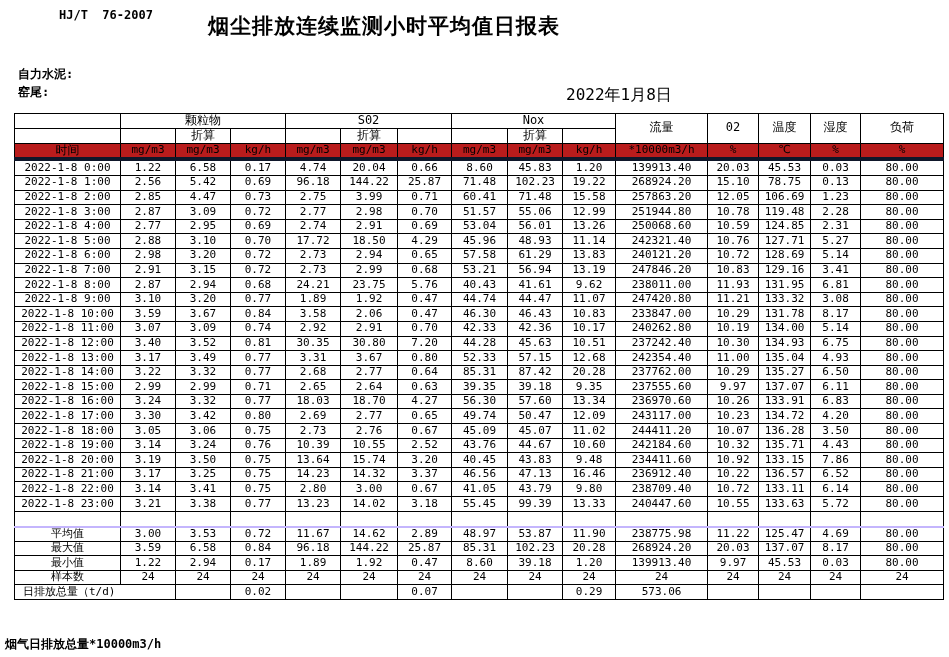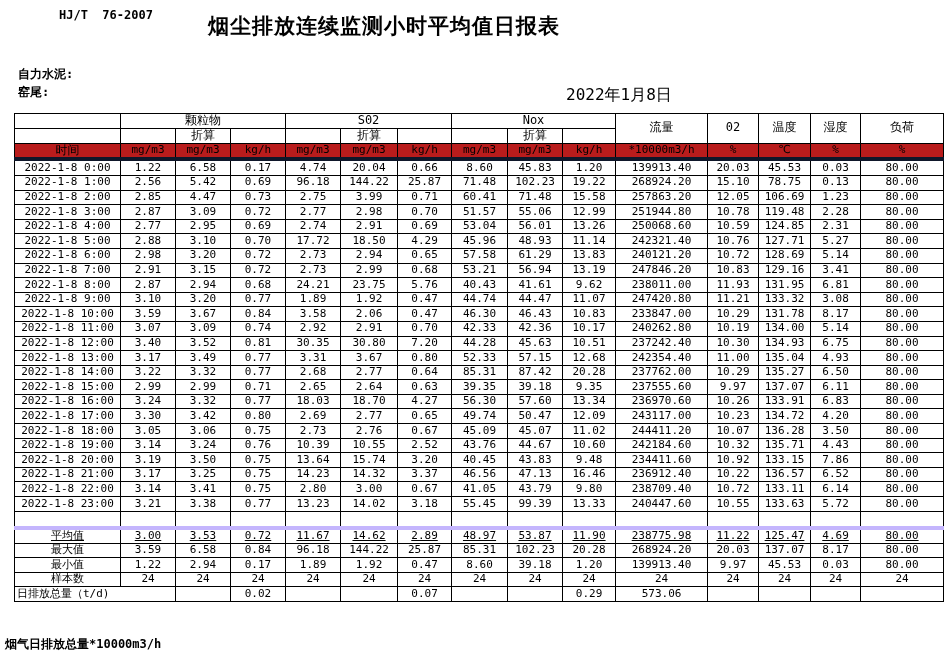--- a/index.html
+++ b/index.html
@@ -28,24 +28,24 @@
     overflow:hidden;white-space:nowrap;
   }
   .report thead th{font-size:12px;height:13px;}
   tr.units-row td{
     background:#b91c1c;height:13px;font-size:11px;
     border-bottom:4px solid #0f172a;
   }
   tr.units-row td:first-child{font-size:12px;}
   tr.data-row td{height:13.6px;font-size:11px;}
   tr.spacer-row td{height:14px;}
-  tr.avg-row td{border-top:4px solid #c4b5fd;text-decoration:underline;}
+  tr.avg-row td{border-top:2px solid #c4b5fd;}
   tr.summary-row td{height:13.4px;font-size:11px;}
   td.row-label{font-size:12px;}
-  td.total-label{text-align:left;padding-left:2px;font-size:12px;margin-top:20px;}
+  td.total-label{text-align:left;padding-left:8px;font-size:12px;margin-top:20px;}
 </style>
 </head>
 <body>
 
 <div class="abs std-no">HJ/T  76-2007</div>
 <div class="abs title">烟尘排放连续监测小时平均值日报表</div>
 <div class="abs company">自力水泥:</div>
 <div class="abs location">窑尾:</div>
 <div class="abs rdate">2022年1月8日</div>
 

